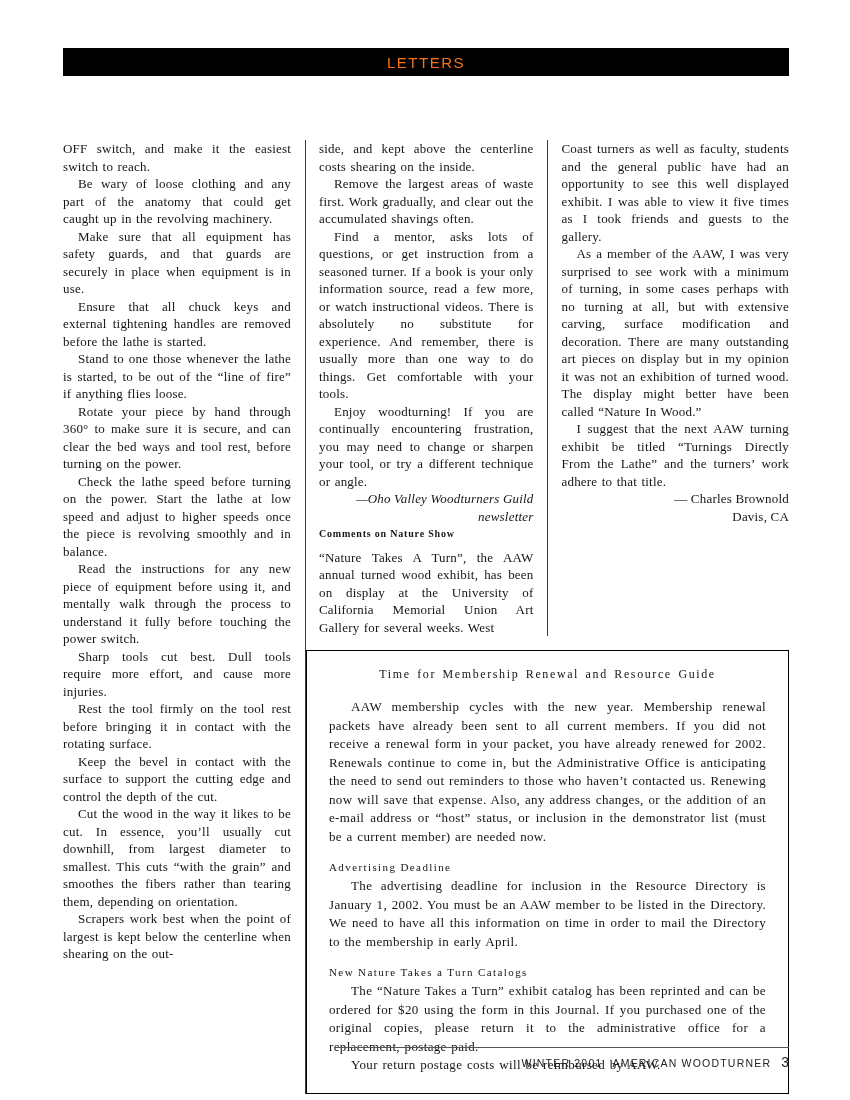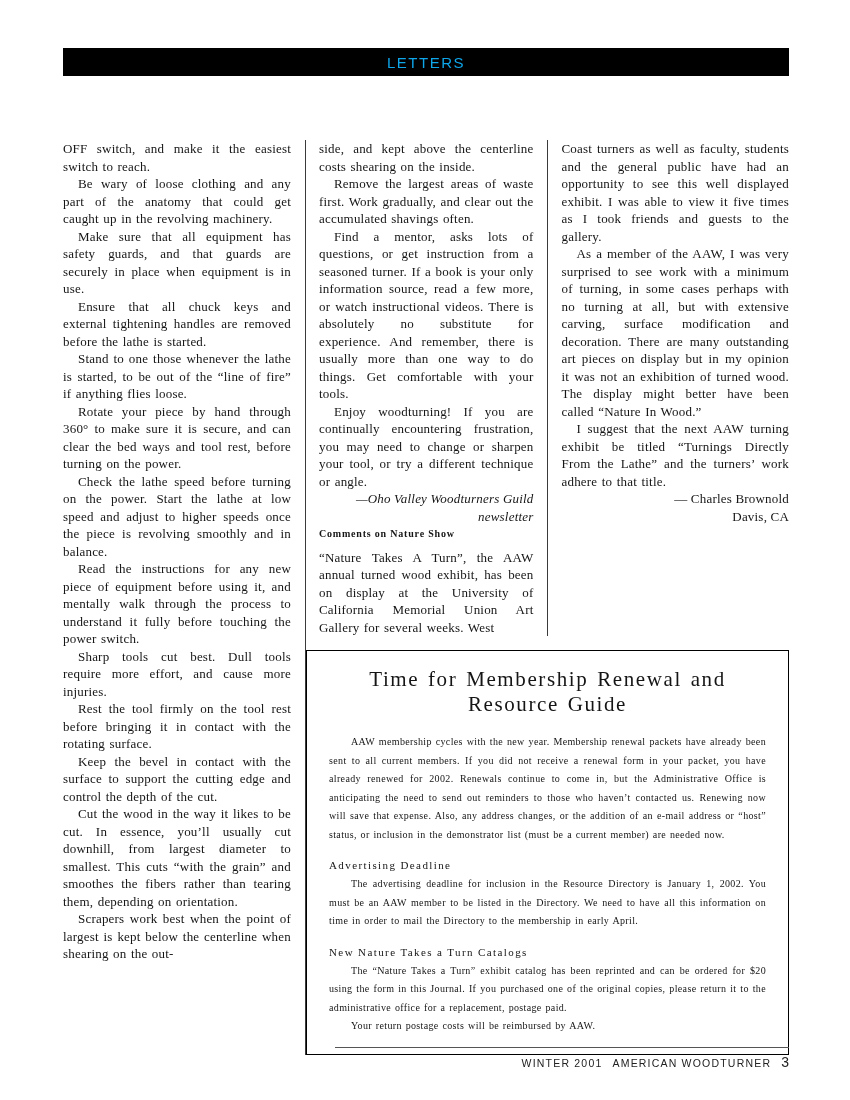--- a/index.html
+++ b/index.html
@@ -13,21 +13,21 @@
   }
   .page { position: absolute; inset: 0; background: #fff; }
 
   .header-bar {
     position: absolute; left: 63px; top: 48px;
     width: 726px; height: 28px;
     background: #000;
     display: flex; align-items: center; justify-content: center;
   }
   .header-bar span {
-    color: #0ea5e9;
+    color: #f97316;
     font-family: "Liberation Sans", sans-serif;
     font-size: 15px; letter-spacing: 1.5px;
   }
 
   .content {
     position: absolute; left: 63px; top: 140px;
     width: 726px;
     display: flex;
   }
   .col { font-size: 13px; line-height: 17.5px; }
@@ -64,27 +64,27 @@
   }
 
   .membership-box {
     margin-top: 14px;
     border: 1px solid #000;
     padding: 16px 22px 18px 22px;
     background: #fff;
   }
   .membership-box .box-title {
     text-align: center;
-    font-size: 21px;
+    font-size: 12px;
     letter-spacing: 1.6px;
     margin-bottom: 16px;
     word-spacing: 2px;
   }
   .membership-box p.box-body {
-    font-size: 10px;
+    font-size: 13px;
     line-height: 18.5px;
     text-align: justify;
     text-indent: 22px;
     letter-spacing: 0.35px;
     word-spacing: 1px;
   }
   .membership-box .box-section-heading {
     font-size: 11px;
     letter-spacing: 1.4px;
     margin: 15px 0 4px 0;

